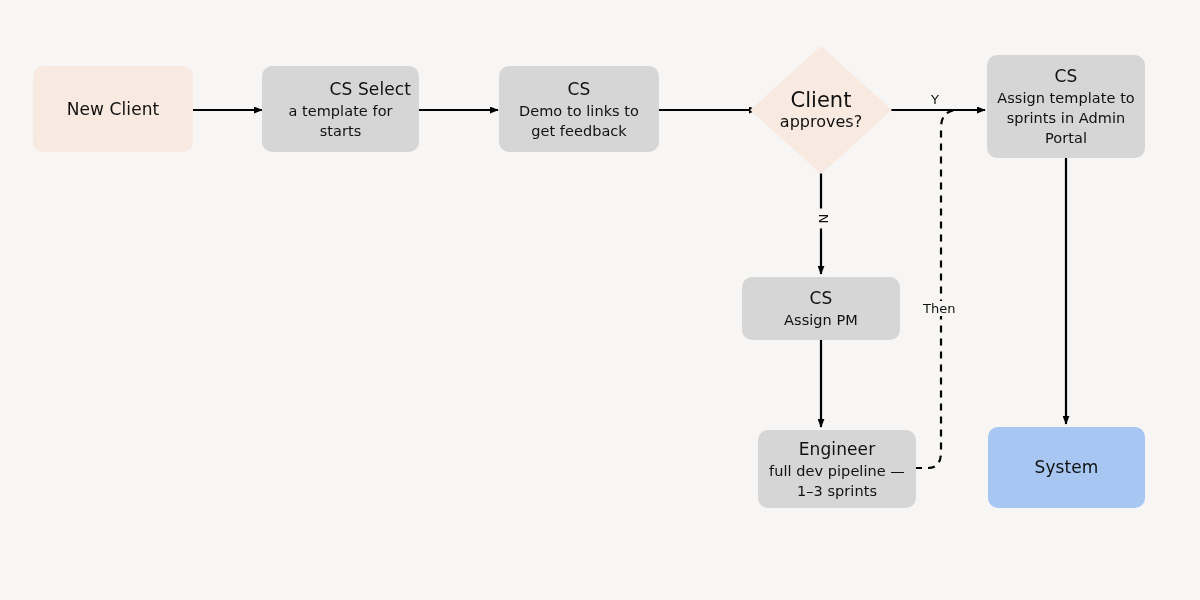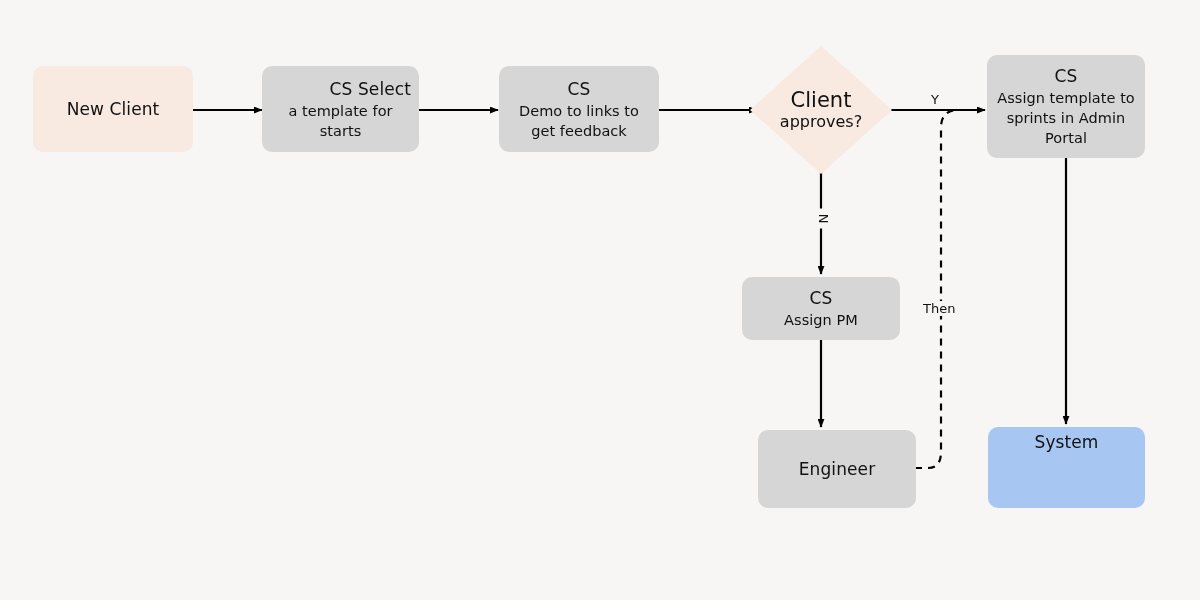--- a/index.html
+++ b/index.html
@@ -156,23 +156,24 @@
     <div class="sub">Assign template to sprints in Admin Portal</div>
   </div>
 
   <div class="node grey" style="left:742px; top:277px; width:158px; height:63px;">
     <div class="title">CS</div>
     <div class="sub">Assign PM</div>
   </div>
 
   <div class="node grey" style="left:758px; top:430px; width:158px; height:78px;text-align:center;">
     <div class="title">Engineer</div>
+    <div class="sub">full dev pipeline — 1–3 sprints</div>
   </div>
 
-  <div class="node blue" style="left:988px; top:427px; width:157px; height:81px;justify-content:space-between;">
+  <div class="node blue" style="left:988px; top:427px; width:157px; height:81px;">
     <div class="title">System</div>
   </div>
 
   <div class="edge-label" style="left:929px; top:92px;">Y</div>
 
   <div class="edge-label rot" style="left:813px; top:211px; width:16px; text-align:center;">N</div>
 
   <div class="edge-label" style="left:921px; top:281px;margin-top:20px;">Then</div>
 
 </div>

